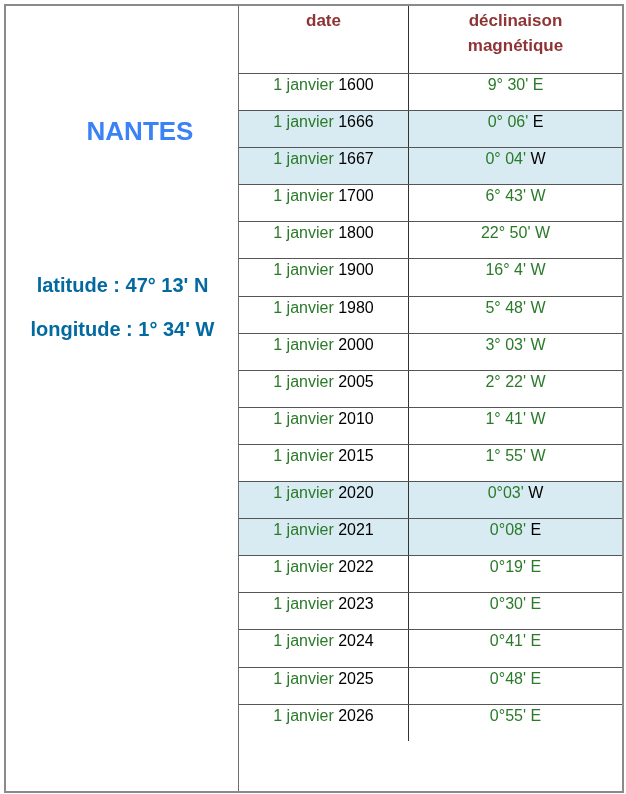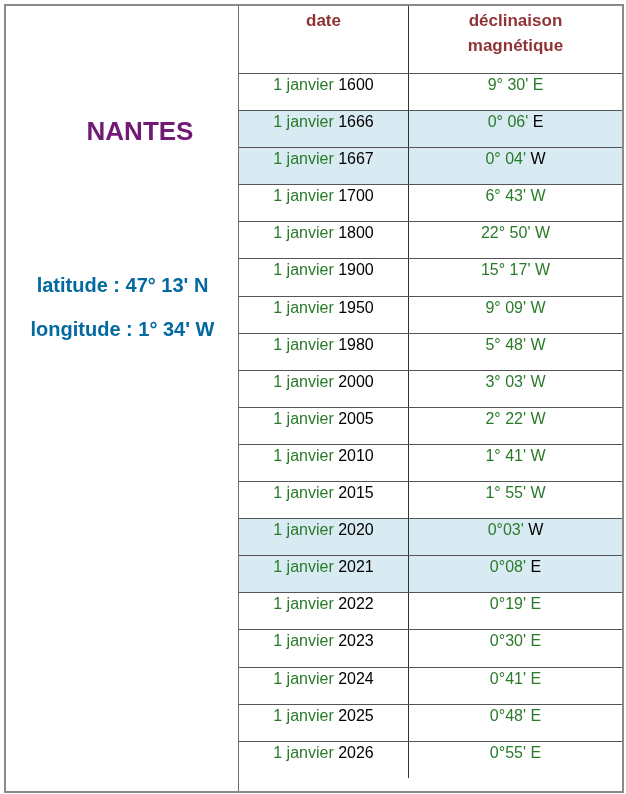--- a/index.html
+++ b/index.html
@@ -7,21 +7,21 @@
   .frame {
     position: absolute; left: 4px; top: 4px; width: 616px; height: 785px;
     border: 2px solid #8a8a8a; box-sizing: content-box;
   }
   .left {
     position: absolute; left: 0; top: 0; width: 233px; height: 785px;
     border-right: 1.5px solid #6e6e6e; box-sizing: border-box;
   }
   .city {
     position: absolute; left: 0; width: 268px; top: 110px; text-align: center;
-    color: #701a75; font-weight: bold; font-size: 26px;
+    color: #3b82f6; font-weight: bold; font-size: 26px;
   }
   .coord {
     position: absolute; left: 0; width: 233px; text-align: center;
     color: #0369a1; font-weight: bold; font-size: 20px;
   }
   .lat { top: 268px; }
   .lon { top: 312px; }
   table {
     position: absolute; left: 233px; top: 0; width: 383px;
     border-collapse: collapse; table-layout: fixed;
@@ -77,25 +77,21 @@
         <tr>
           <td class="c1"><span>1 janvier </span><span class="red">1700</span></td>
           <td><span>6° 43' </span><span class="">W</span></td>
         </tr>
         <tr>
           <td class="c1"><span>1 janvier </span><span class="red">1800</span></td>
           <td><span>22° 50' </span><span class="">W</span></td>
         </tr>
         <tr>
           <td class="c1"><span>1 janvier </span><span class="red">1900</span></td>
-          <td><span>15° 17' </span><span class="">W</span></td>
-        </tr>
-        <tr>
-          <td class="c1"><span>1 janvier </span><span class="red">1950</span></td>
-          <td><span>9° 09' </span><span class="">W</span></td>
+          <td><span>16° 4' </span><span class="">W</span></td>
         </tr>
         <tr>
           <td class="c1"><span>1 janvier </span><span class="red">1980</span></td>
           <td><span>5° 48' </span><span class="">W</span></td>
         </tr>
         <tr>
           <td class="c1"><span>1 janvier </span><span class="red">2000</span></td>
           <td><span>3° 03' </span><span class="">W</span></td>
         </tr>
         <tr>

